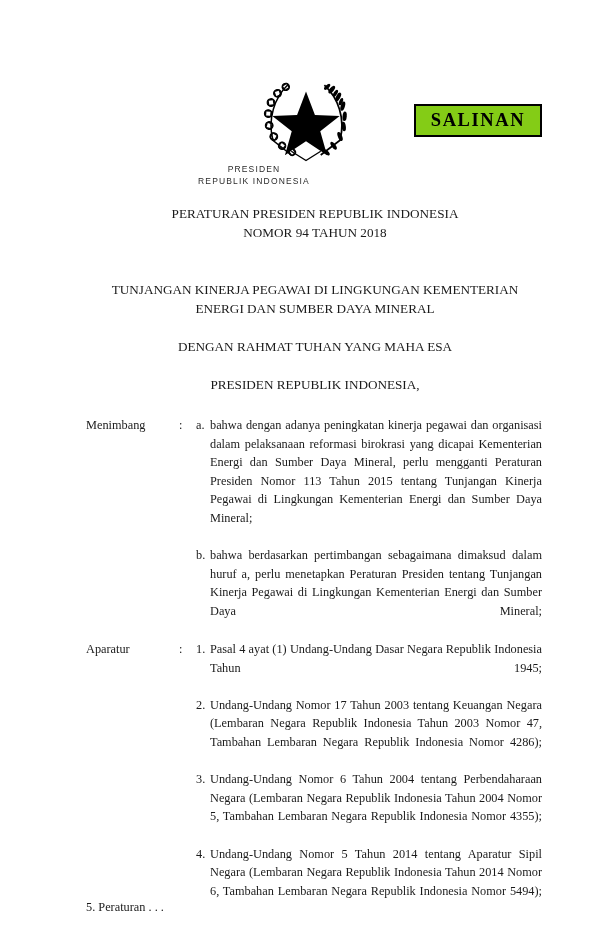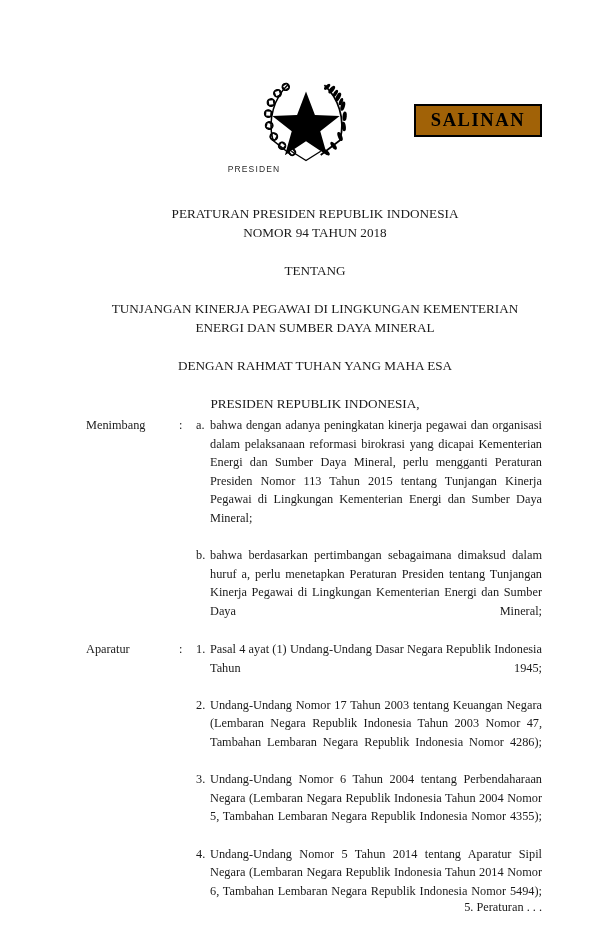--- a/index.html
+++ b/index.html
@@ -51,21 +51,21 @@
     position: absolute;
     left: 414px;
     top: 104px;
     width: 128px;
     height: 33px;
     border: 2.6px solid #000000;
     box-sizing: border-box;
     display: flex;
     align-items: center;
     justify-content: center;
-    background: #a16207;
+    background: #84cc16;
   }
   .salinan-text {
     font-family: "Liberation Serif", "DejaVu Serif", serif;
     font-weight: bold;
     font-size: 18.5px;
     letter-spacing: 1.6px;
     color: #000000;
   }
 
   
@@ -129,21 +129,20 @@
     display: inline-block;
     width: 100%;
   }
 
   
   .continuation {
     position: absolute;
     left: 86px;
     top: 898px;
     width: 456px;
-    text-align: right;
     font-size: 12.3px;
     line-height: 18.6px;
   }
 </style>
 </head>
 <body>
 
 <div class="page">
 
   <div class="emblem-wrap">
@@ -206,31 +205,31 @@
           <ellipse cx="88" cy="30" rx="1.9" ry="4.2" transform="rotate(22 88 30)"></ellipse>
         </g>
 
         <path d="M34,84 L50,94 L66,84" fill="none" stroke="#000000" stroke-width="1.5"></path>
       </svg>
     </span>
   </div>
 
   <div class="emblem-caption">
     <div>PRESIDEN</div>
+    <div>REPUBLIK  INDONESIA</div>
   </div>
 
   <div class="salinan-box">
     <span class="salinan-text">SALINAN</span>
   </div>
 
   <div class="titles">
     <div class="title-line">PERATURAN PRESIDEN REPUBLIK INDONESIA</div>
     <div class="title-line">NOMOR 94 TAHUN 2018</div>
     <div class="title-gap-sm"></div>
-    <div class="title-line">TENTANG</div>
     <div class="title-gap-sm"></div>
     <div class="title-wrap">TUNJANGAN KINERJA PEGAWAI DI LINGKUNGAN KEMENTERIAN ENERGI DAN SUMBER DAYA MINERAL</div>
     <div class="title-gap-sm"></div>
     <div class="title-line">DENGAN RAHMAT TUHAN YANG MAHA ESA</div>
     <div class="title-gap-sm"></div>
     <div class="title-line">PRESIDEN REPUBLIK INDONESIA,</div>
   </div>
 
   <div class="clause" style="top:396px;">
     <span class="clause-label">Menimbang</span>

